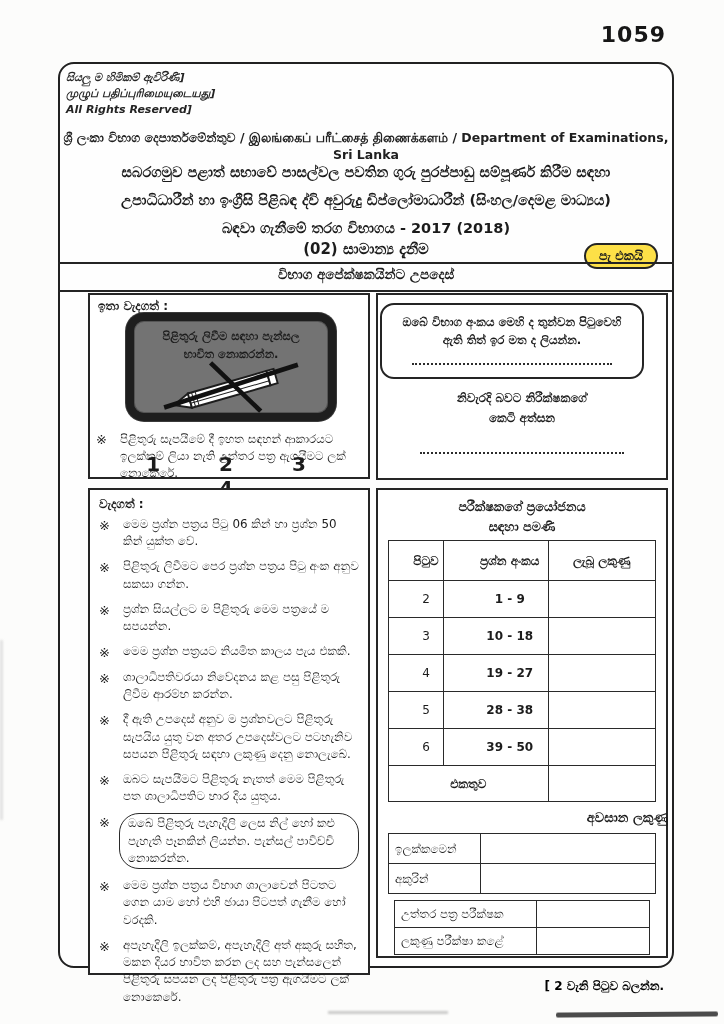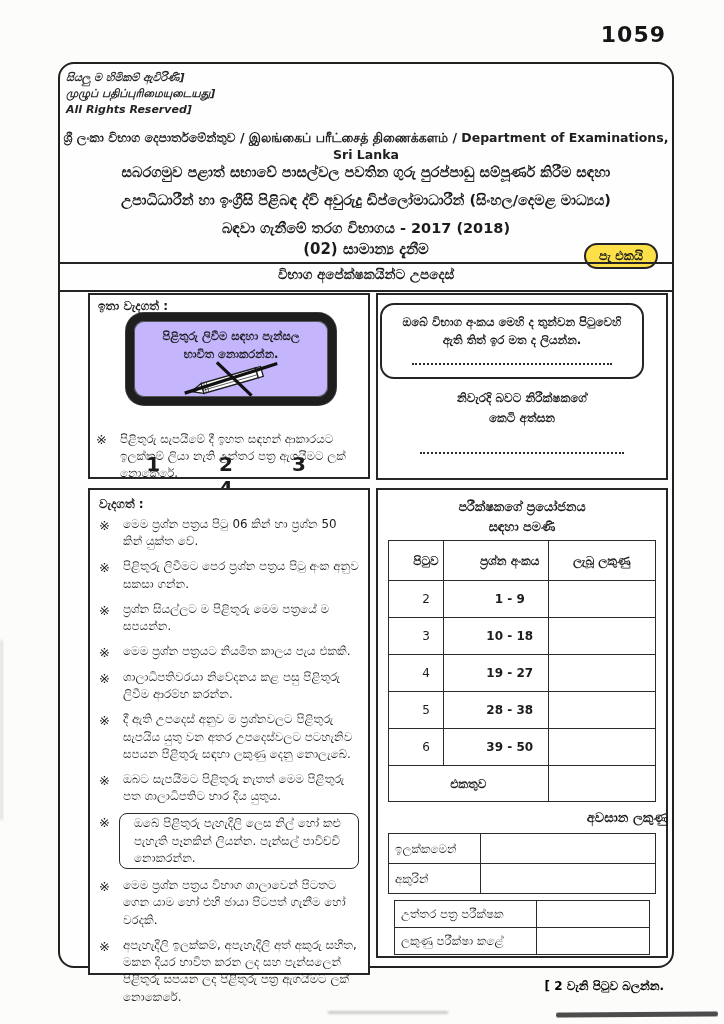--- a/index.html
+++ b/index.html
@@ -41,22 +41,22 @@
     font-size:12.5px; font-weight:700; background:#fde047;margin-top:22px;
   }
 
   .band-line { left:58px; width:616px; height:0; border-top:2px solid #242424; }
   .instructions-heading { left:60px; top:266px; width:612px; text-align:center; font-size:13.5px; font-weight:700; }
 
   
   .important-box { left:88px; top:293px; width:282px; height:186px; border:2px solid #262626; background:#fff; }
   .important-label { left:98px; top:299px; font-size:12px; font-weight:600; }
   .pencil-frame {
-    left:126px; top:313px; width:210px; height:92px;
-    background:#c4b5fd;
+    left:126px; top:313px; width:210px; height:108px;
+    background:#737373;
     border:8px solid #1e1e1e; border-radius:18px;
     box-shadow: inset 0 0 0 1px #555, 0 0 0 1px #3a3a3a;
     display:flex; flex-direction:column; align-items:center;
   }
   .pencil-warning { margin-top:6px; text-align:center; font-size:11.5px; font-weight:700; line-height:18px; }
   .pencil-art { margin-top:-2px; }
   .important-note { left:96px; top:431px; width:268px; display:flex; gap:6px; font-size:11.8px; line-height:17px; }
   .marker { flex:0 0 18px; font-size:13px; }
   .digits-sample { left:96px; top:452px; width:268px; text-align:center; font-size:20px; font-weight:800; letter-spacing:26px; padding-left:18px; }
 
@@ -76,21 +76,21 @@
 
   
   .instructions-box {
     left:88px; top:488px; width:282px; height:487px;
     border:2px solid #262626; background:#fff;
     padding:7px 9px 4px 9px;
   }
   .instructions-label { font-size:12px; font-weight:600; margin-bottom:5px; }
   .instr-item { display:flex; gap:6px; font-size:11.9px; line-height:17.4px; margin-bottom:7.5px; }
   .instr-item .marker { padding-top:1px; }
-  .instr-item.boxed .txt { border:1.5px solid #2a2a2a; border-radius:8px; padding:1px 14px; margin-left:-4px; }
+  .instr-item.boxed .txt { border:1.5px solid #2a2a2a; border-radius:20px; padding:1px 8px; margin-left:-4px; }
 
   
   .examiner-box { left:376px; top:488px; width:292px; height:470px; border:2px solid #262626; background:#fff; }
   .examiner-heading { left:376px; top:497px; width:292px; text-align:center; font-size:12.8px; font-weight:700; line-height:20px; }
 
   table { border-collapse:collapse; }
   .marks-table { left:388px; top:540px; width:268px; }
   .marks-table th, .marks-table td { border:1.5px solid #2a2a2a; font-size:12px; text-align:center; }
   .marks-table th { height:40px; font-weight:600; }
   .marks-table td { height:37px; }

